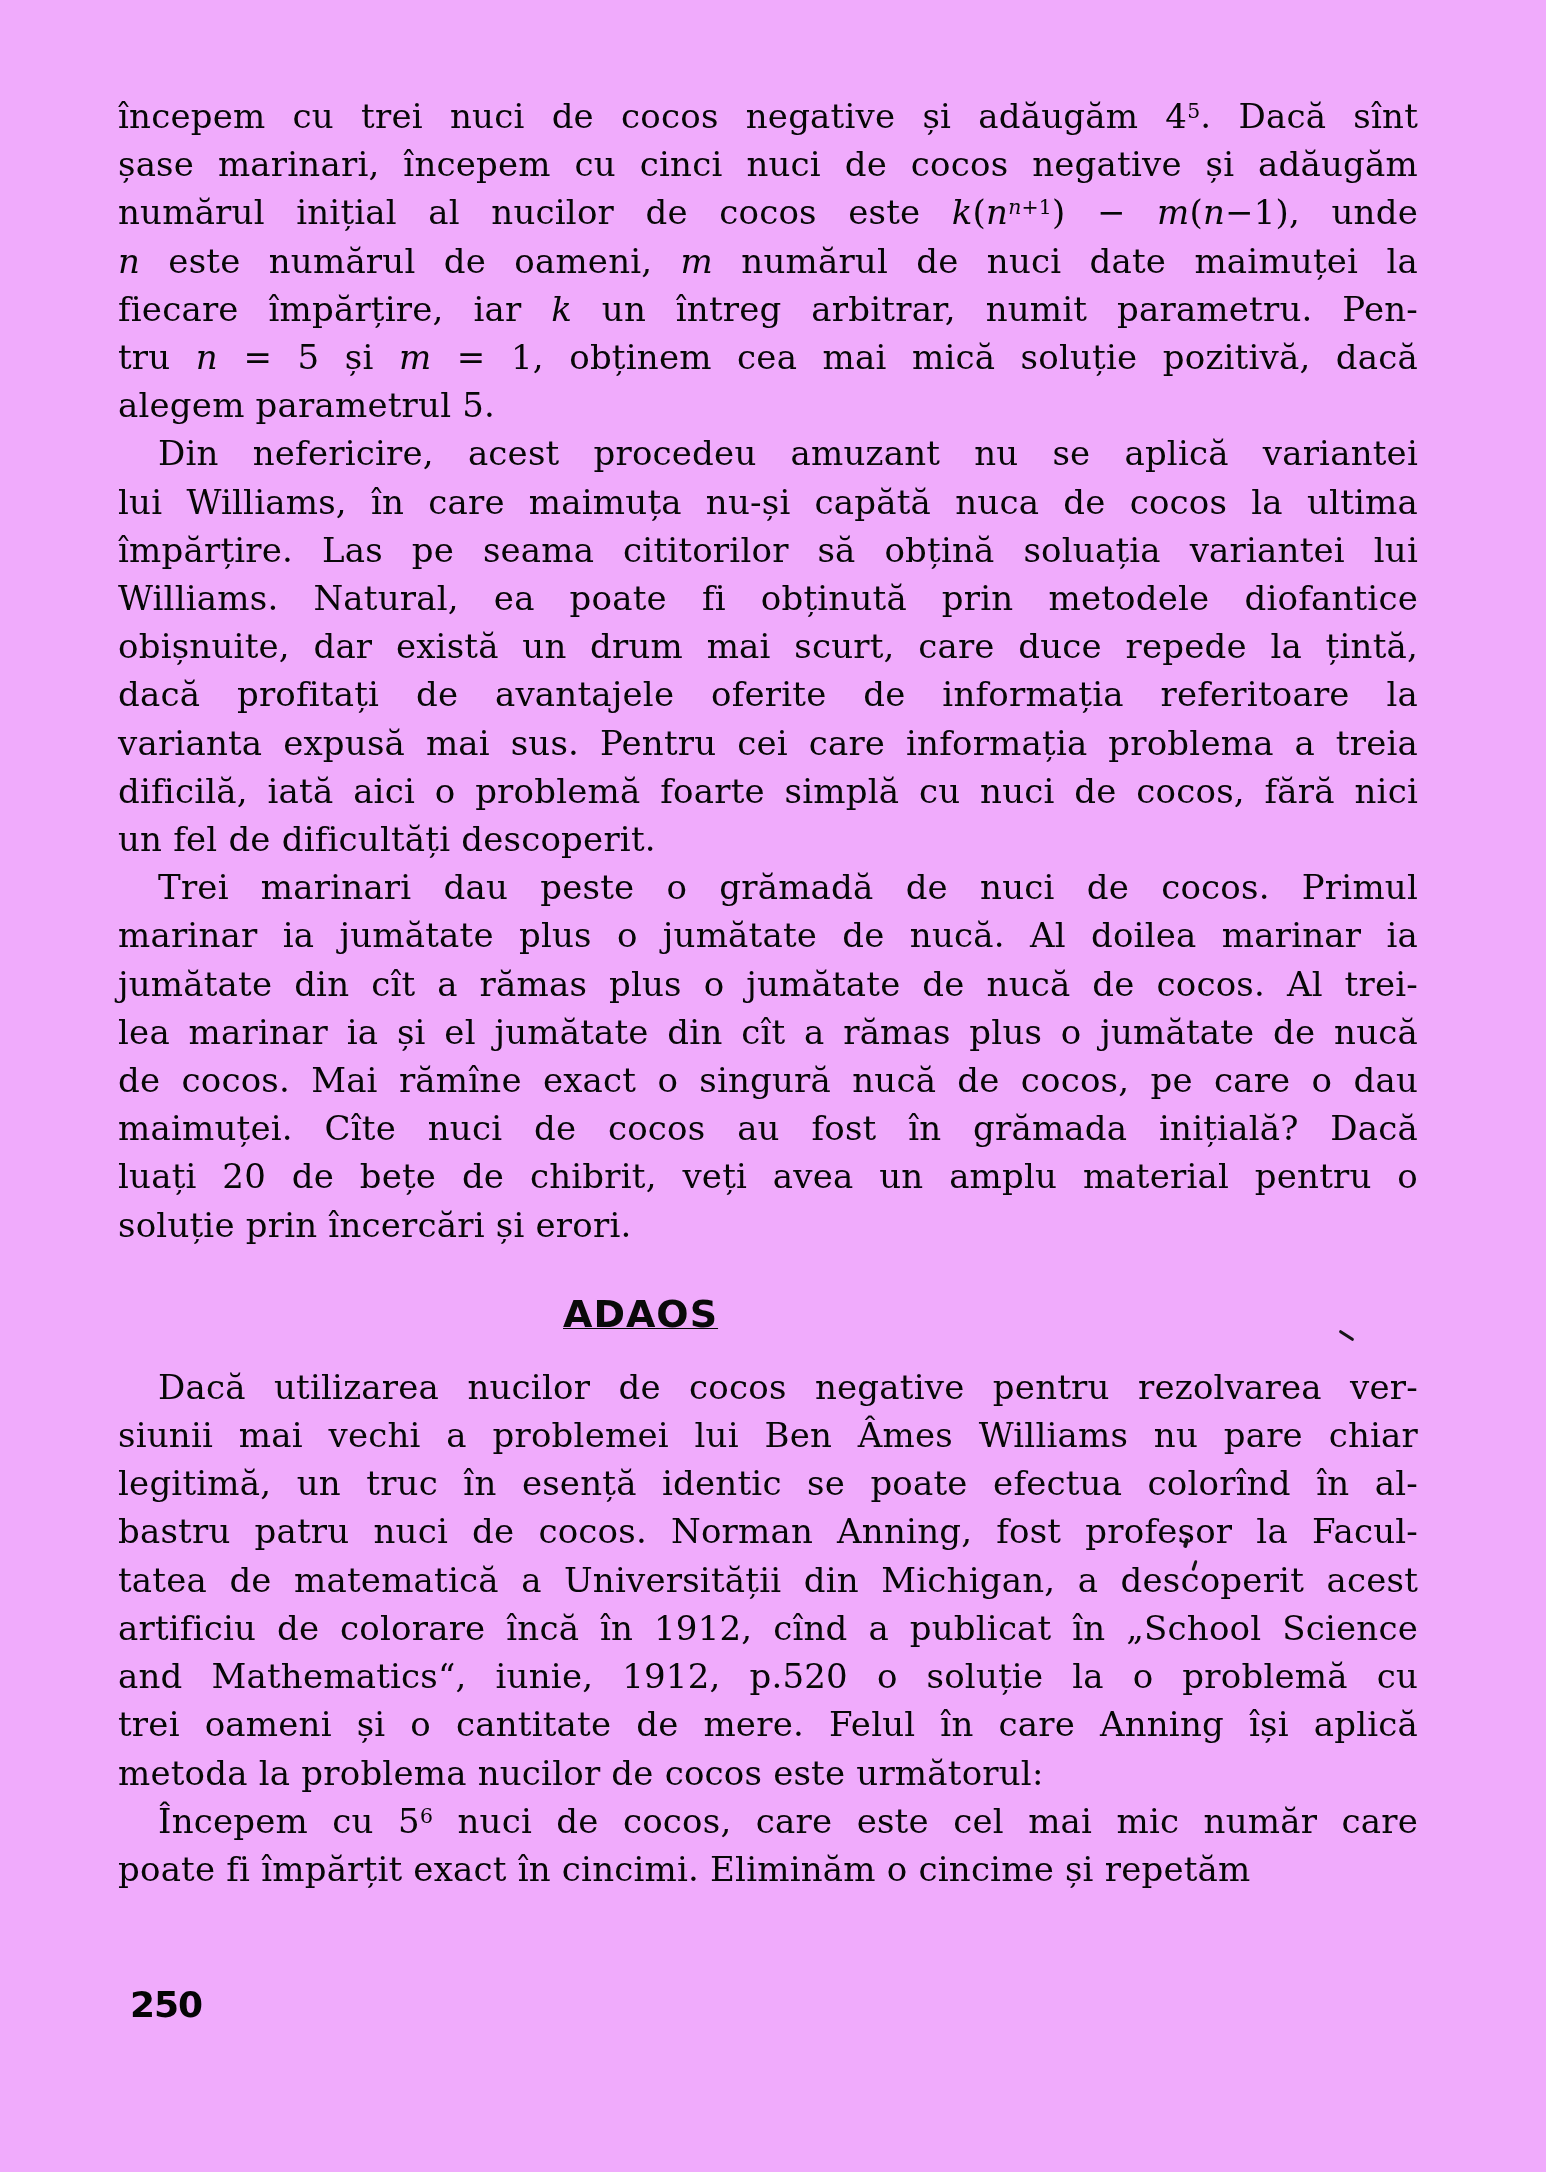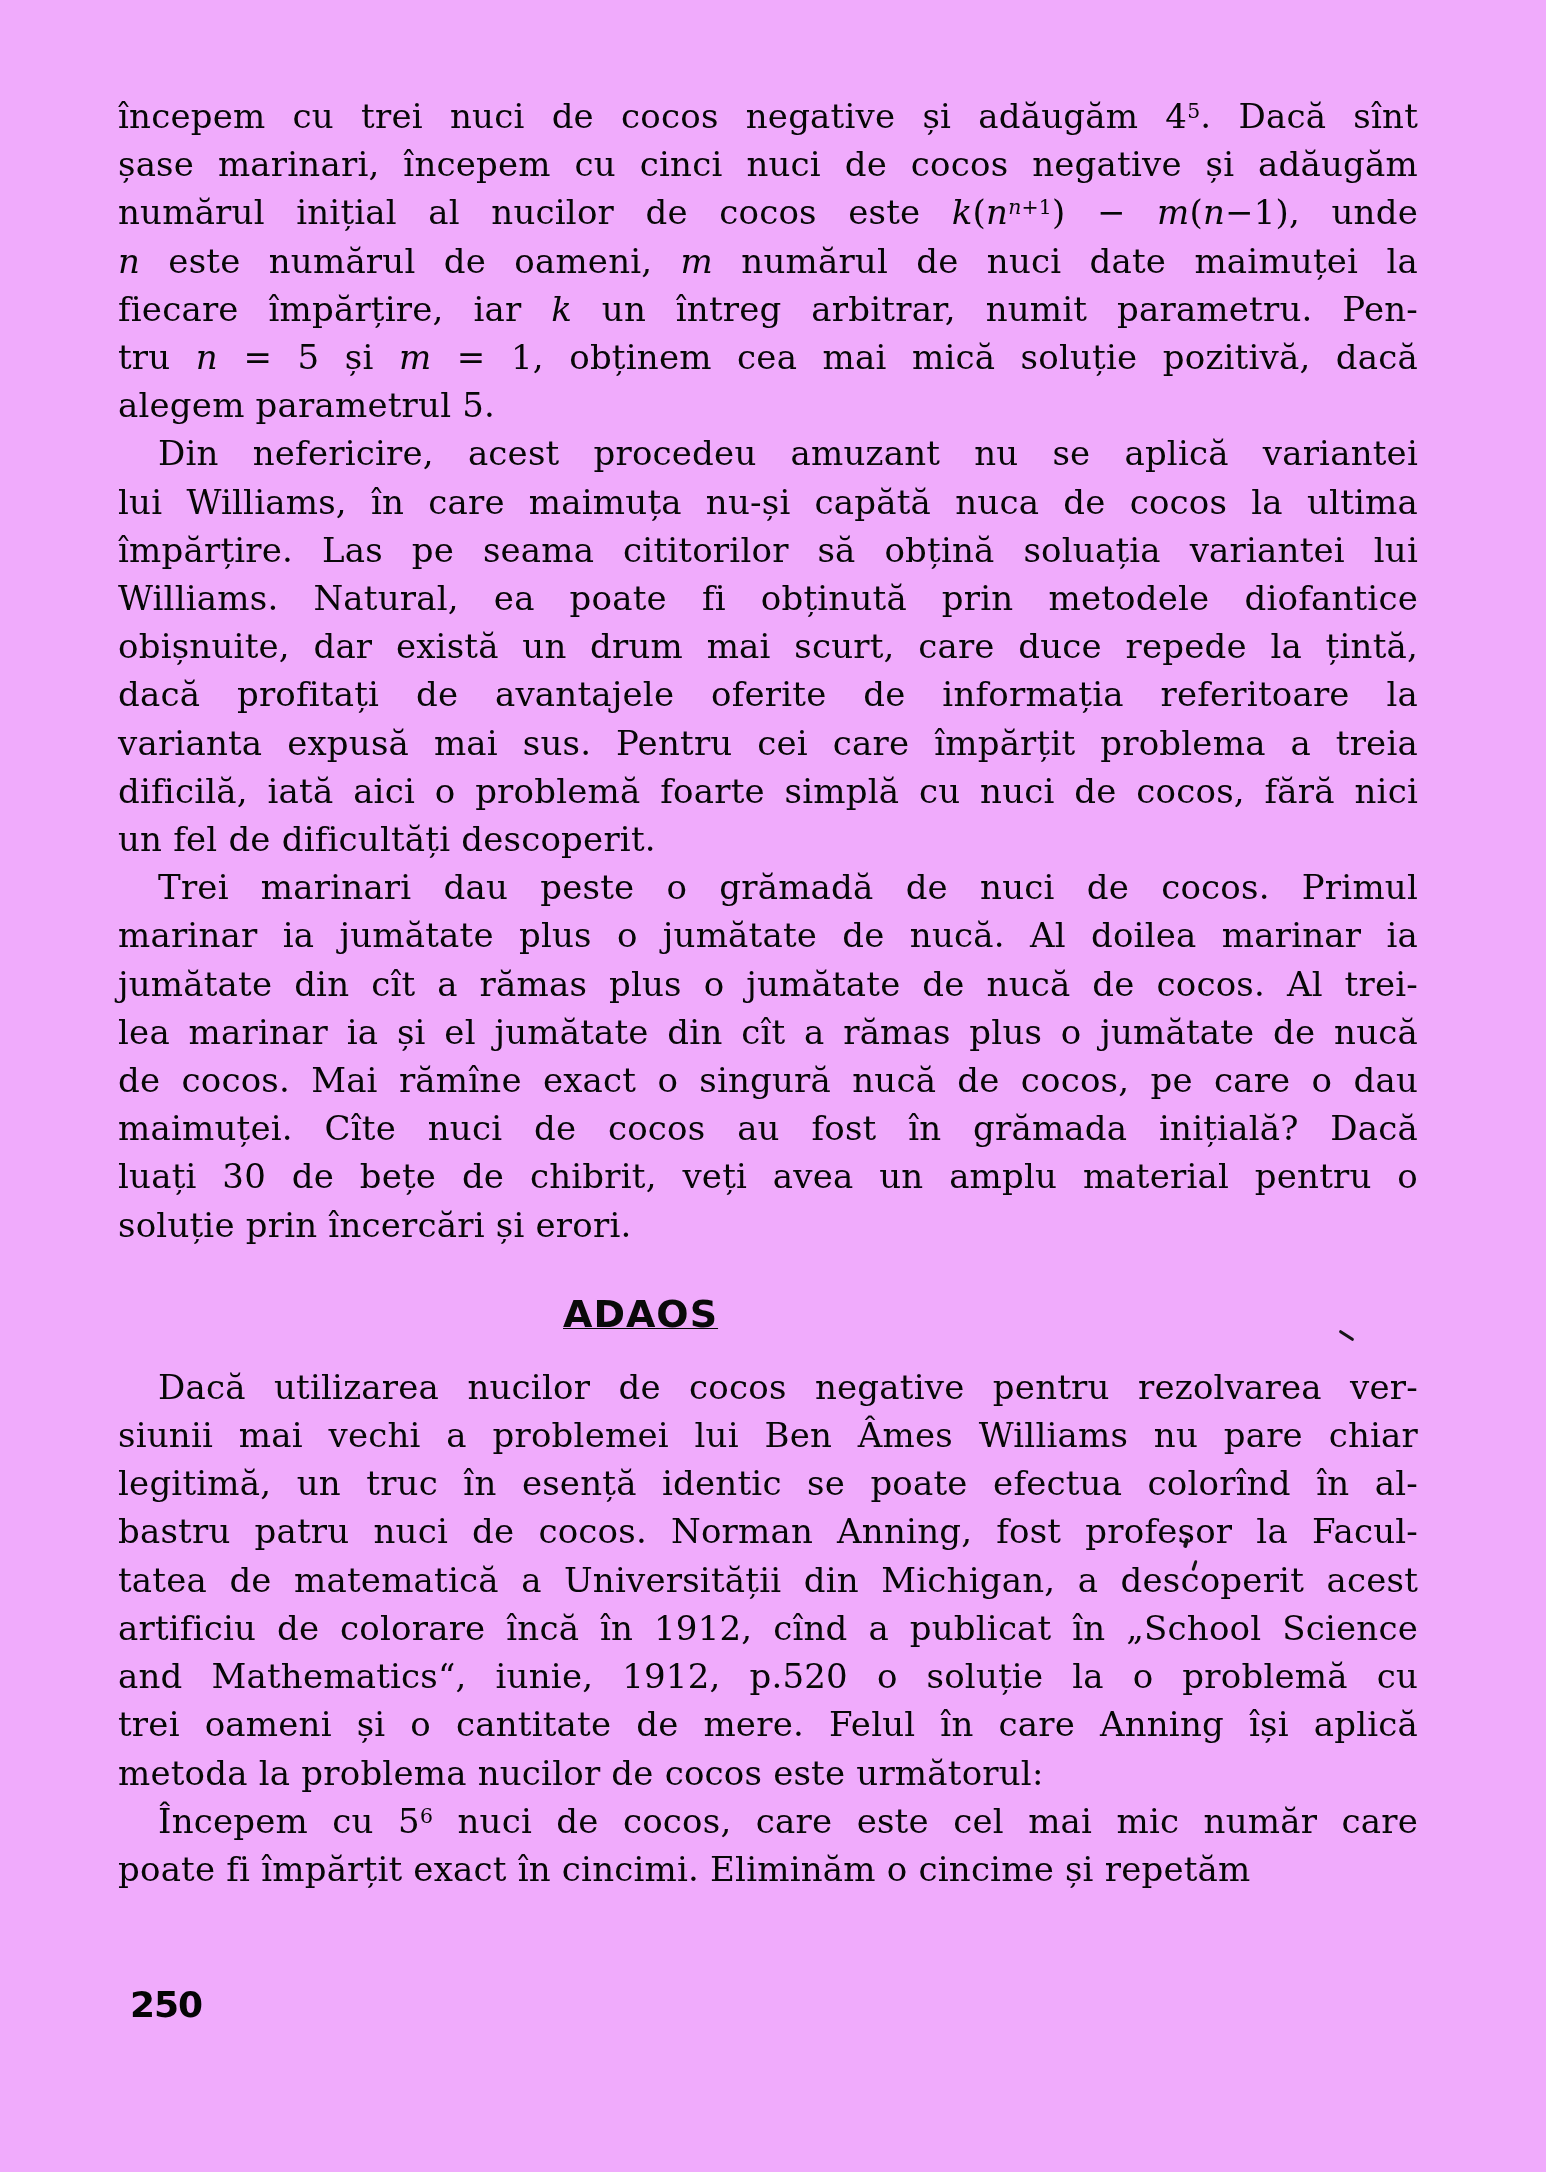--- a/index.html
+++ b/index.html
@@ -114,32 +114,32 @@
           <div class="line">tru <i>n</i> = 5 și <i>m</i> = 1, obținem cea mai mică soluție pozitivă, dacă</div>
           <div class="line last">alegem  parametrul  5.</div>
         </div>
         <div class="para indent">
           <div class="line">Din nefericire, acest procedeu amuzant nu se aplică variantei</div>
           <div class="line">lui Williams, în care maimuța nu-și capătă nuca de cocos la ultima</div>
           <div class="line">împărțire. Las pe seama cititorilor să obțină soluația variantei lui</div>
           <div class="line">Williams. Natural, ea poate fi obținută prin metodele diofantice</div>
           <div class="line">obișnuite, dar există un drum mai scurt, care duce repede la țintă,</div>
           <div class="line">dacă profitați de avantajele oferite de informația referitoare la</div>
-          <div class="line">varianta expusă mai sus. Pentru cei care împărțit problema a treia</div>
+          <div class="line">varianta expusă mai sus. Pentru cei care informația problema a treia</div>
           <div class="line">dificilă, iată aici o problemă foarte simplă cu nuci de cocos, fără nici</div>
           <div class="line last">un  fel  de  dificultăți  descoperit.</div>
         </div>
         <div class="para indent">
           <div class="line">Trei marinari dau peste o grămadă de nuci de cocos. Primul</div>
           <div class="line">marinar ia jumătate plus o jumătate de nucă. Al doilea marinar ia</div>
           <div class="line">jumătate din cît a rămas plus o jumătate de nucă de cocos. Al trei-</div>
           <div class="line">lea marinar ia și el jumătate din cît a rămas plus o jumătate de nucă</div>
           <div class="line">de cocos. Mai rămîne exact o singură nucă de cocos, pe care o dau</div>
           <div class="line">maimuței. Cîte nuci de cocos au fost în grămada inițială? Dacă</div>
-          <div class="line">luați 30 de bețe de chibrit, veți avea un amplu material pentru o</div>
+          <div class="line">luați 20 de bețe de chibrit, veți avea un amplu material pentru o</div>
           <div class="line last">soluție  prin  încercări  și  erori.</div>
         </div>
       </div>
 
     <div class="heading-row">
       <span class="heading">ADAOS</span>
     </div>
 
     <div>
         <div class="para indent">

